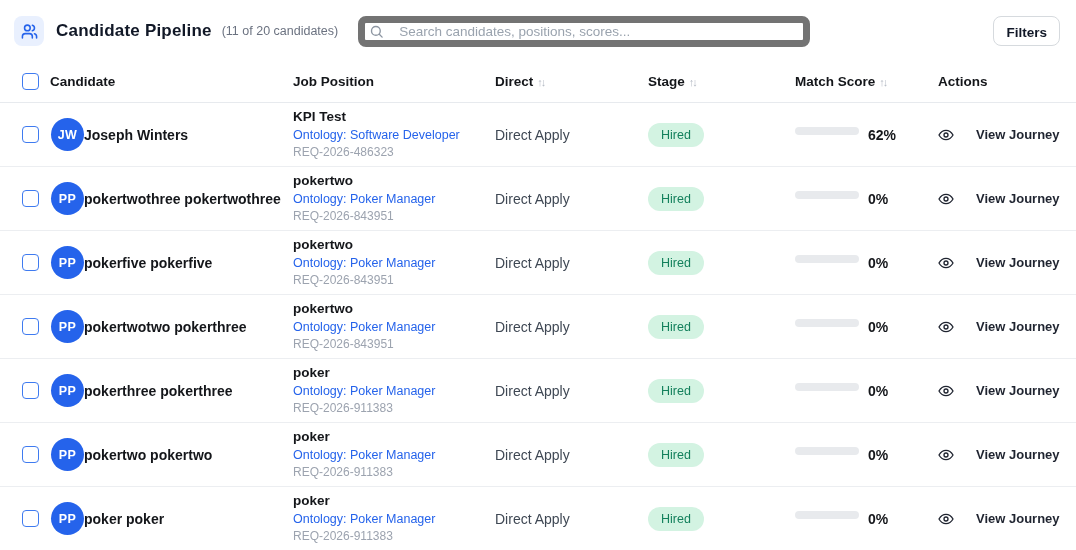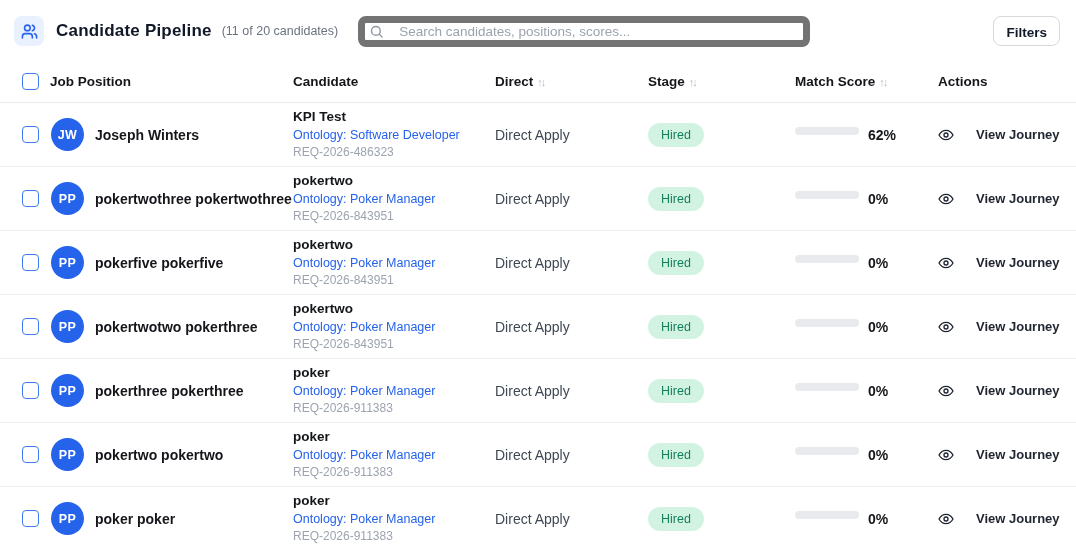--- a/index.html
+++ b/index.html
@@ -27,21 +27,21 @@
   .grid { display:grid; grid-template-columns:50px 243px 202px 153px 147px 143px 1fr; align-items:center; }
   .thead { height:42px; margin-top:10px; border-bottom:1px solid #e7eaee; }
   .th { font-size:13.5px; font-weight:700; color:#14161a; white-space:nowrap; }
   .sort { font-size:11px; color:#b4bac4; margin-left:4px; letter-spacing:-2px; font-weight:400; }
   .row { height:64px; border-bottom:1px solid #eceef1; }
 
   .cb-cell { padding-left:22px; }
   .checkbox { display:block; width:17px; height:17px; border:1.6px solid #3f7bf0;
     border-radius:4px; background:#fff; cursor:pointer; }
 
-  .cand-cell { display:flex; align-items:center; gap:11px; padding-left:1px; }
+  .cand-cell { display:flex; align-items:center; padding-left:1px; }
   .avatar { width:33px; height:33px; border-radius:50%; background:#2563eb; color:#fff;
     font-size:12.5px; font-weight:700; display:flex; align-items:center; justify-content:center;
     letter-spacing:.3px; flex:0 0 auto; }
   .cand-name { font-size:14px; font-weight:700; color:#14161a; }
 
   .job-title { font-size:13.5px; font-weight:700; color:#14161a; line-height:1.3; }
   .job-link { font-size:12.5px; color:#2563eb; line-height:1.45; cursor:pointer; text-decoration:none; display:inline-block; }
   .job-req { font-size:12px; color:#9ca3af; line-height:1.4; }
 
   .source { font-size:14px; color:#3f4854; }
@@ -89,22 +89,22 @@
     <svg width="12" height="12" viewBox="0 0 24 24" fill="none" stroke="#14161a" stroke-width="2.4" stroke-linecap="round" stroke-linejoin="round">
       <polyline points="6 9 12 15 18 9"></polyline>
     </svg>
   </button>
 </div>
 
 <div class="grid thead">
   <div class="cb-cell">
     <span class="checkbox"></span>
   </div>
+  <div class="th">Candidate</div>
   <div class="th">Job Position</div>
-  <div class="th">Candidate</div>
   <div class="th">
     <span>Direct</span><span class="sort">↑↓</span>
   </div>
   <div class="th">
     <span>Stage</span><span class="sort">↑↓</span>
   </div>
   <div class="th">
     <span>Match Score</span><span class="sort">↑↓</span>
   </div>
   <div class="th">Actions</div>

